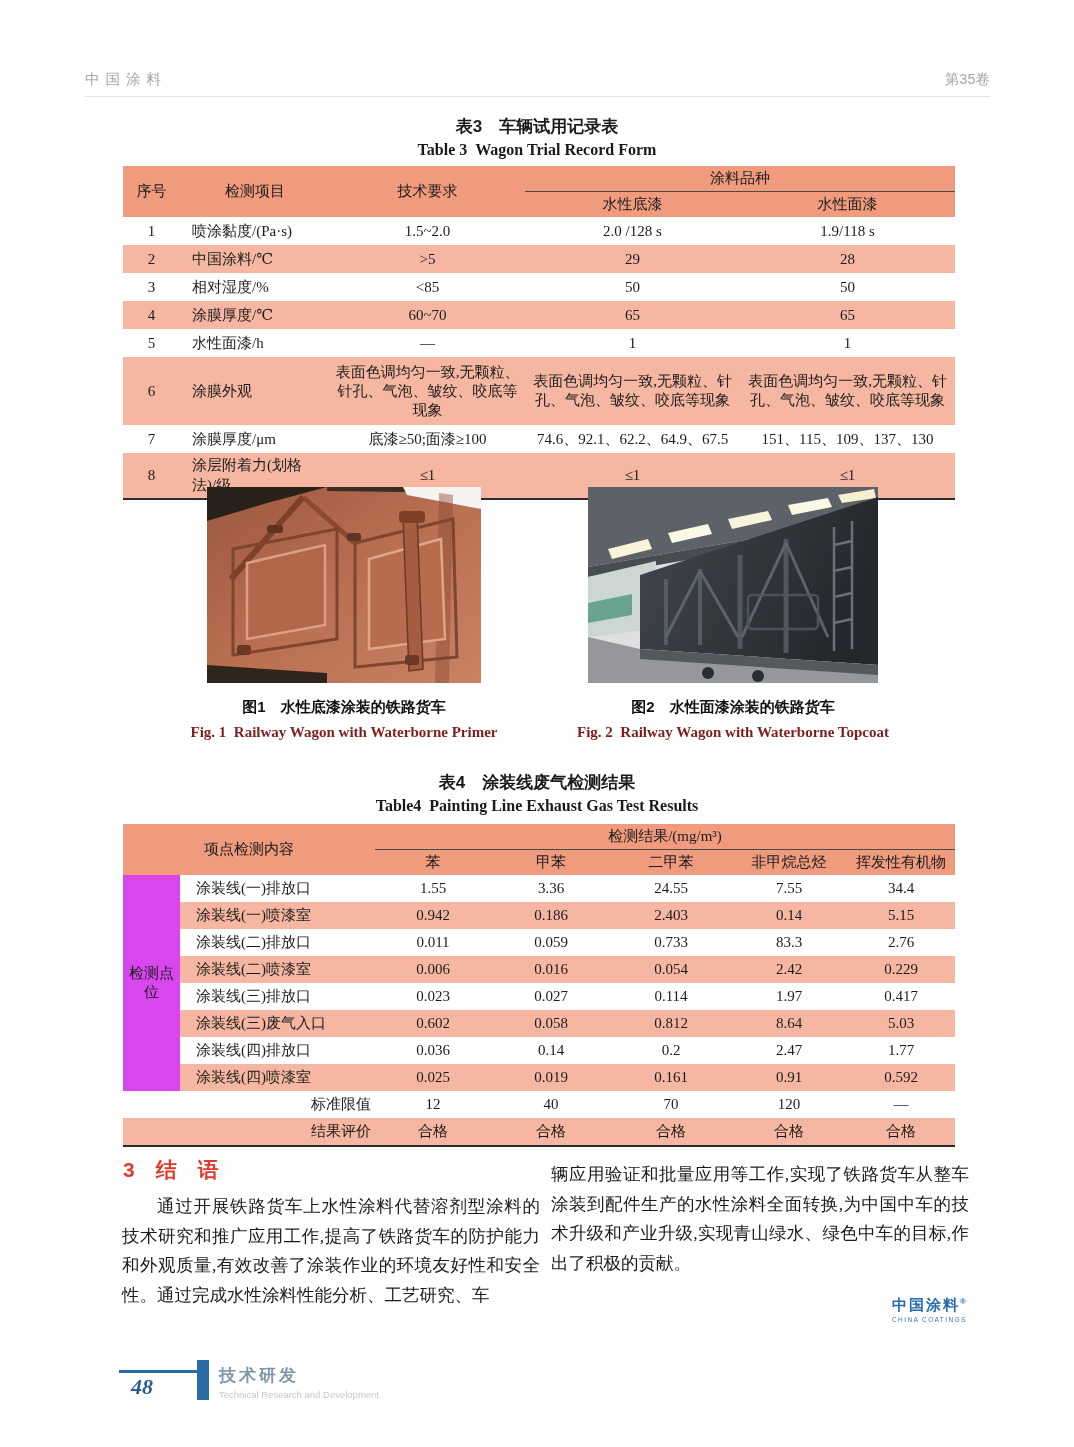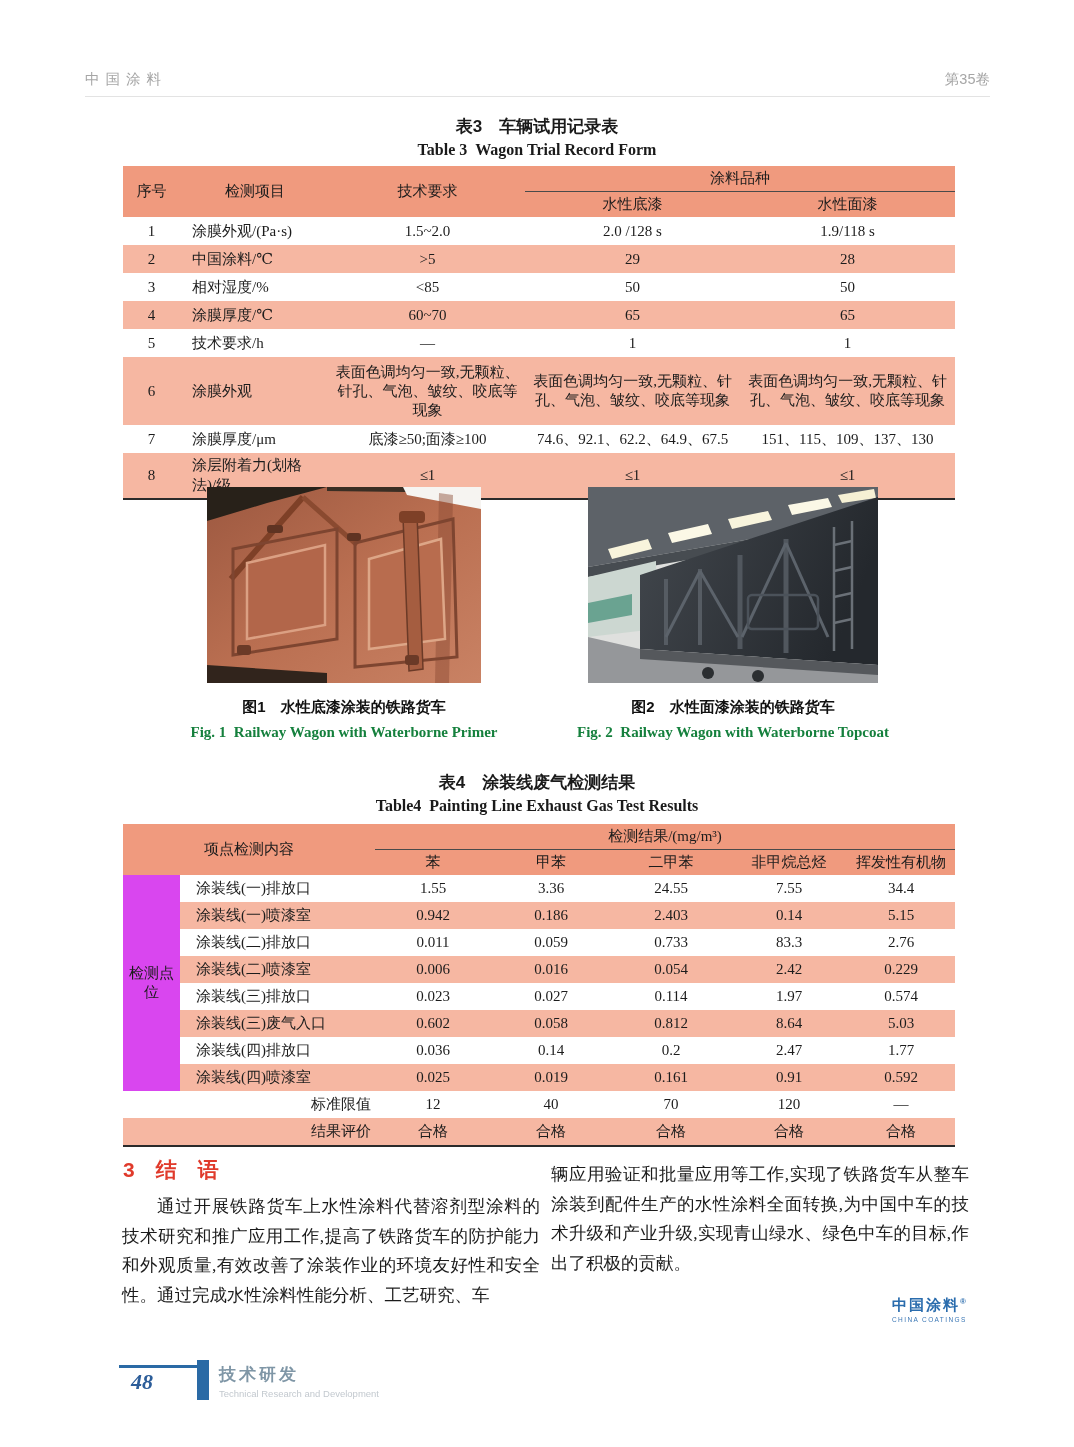--- a/index.html
+++ b/index.html
@@ -36,40 +36,40 @@
   .t3 tr.r6 td{height:62px;}
   .t3 tr.body td{height:22px;}
   .t4 td{height:21px;}
 
   
   .figbox{position:absolute;overflow:hidden;}
   .figbox svg{display:block;width:100%;height:100%;}
   .figcap-zh{position:absolute;width:380px;text-align:center;
      font-family:"Liberation Sans",sans-serif;font-weight:bold;font-size:15px;color:#111;}
   .figcap-en{position:absolute;width:420px;text-align:center;
-     font-family:"Liberation Serif",serif;font-weight:bold;font-size:15px;color:#15803d;}
+     font-family:"Liberation Serif",serif;font-weight:bold;font-size:15px;color:#7f1d1d;}
 
   
   .sec-head{position:absolute;top:1156px;left:123px;
      font-family:"Liberation Sans",sans-serif;font-weight:bold;font-size:21px;color:#e03a2b;}
   .para{position:absolute;width:418px;font-size:17.5px;line-height:29.6px;
      text-align:justify;color:#1b1b1b;}
   .para.indent{text-indent:2em;}
   .p-left{top:1192px;left:122px;}
   .p-right{top:1160px;left:551px;}
 
   
   .logo{position:absolute;top:1296px;left:892px;color:#2a6cad;
         font-family:"Liberation Sans",sans-serif;}
   .logo-zh{font-size:15px;font-weight:bold;letter-spacing:2px;}
   .logo-zh sup{font-size:8px;}
   .logo-en{font-size:6.5px;letter-spacing:1.4px;margin-top:1px;color:#3b77b5;}
 
   
-  .footer{position:absolute;top:1360px;left:119px;display:flex;align-items:center;}
+  .footer{position:absolute;top:1360px;left:119px;display:flex;align-items:flex-end;}
   .pg-box{width:78px;border-top:3px solid #2a6aa5;}
   .pg-num{font-family:"Liberation Serif",serif;font-style:italic;font-weight:bold;
           font-size:22px;color:#2c5d99;padding:1px 0 0 12px;}
   .pg-bar{width:12px;height:40px;background:#2a6aa5;}
   .ft-text{margin-left:10px;padding-top:1px;font-family:"Liberation Sans",sans-serif;}
   .ft-zh{font-size:17px;font-weight:bold;color:#7f96a6;letter-spacing:3px;}
   .ft-en{font-size:9.5px;color:#c3c9cf;margin-top:2px;}
 </style>
 </head>
 <body>
@@ -99,21 +99,21 @@
       <th rowspan="2">检测项目</th>
       <th rowspan="2">技术要求</th>
       <th colspan="2" class="grp">涂料品种</th>
     </tr>
     <tr class="hdr">
       <th>水性底漆</th>
       <th>水性面漆</th>
     </tr>
     <tr class="body">
           <td>1</td>
-          <td class="c-item">涂膜外观/(Pa·s)</td>
+          <td class="c-item">喷涂黏度/(Pa·s)</td>
           <td>1.5~2.0</td>
           <td>2.0 /128 s</td>
           <td>1.9/118 s</td>
         </tr>
     <tr class="body stripe">
           <td>2</td>
           <td class="c-item">中国涂料/℃</td>
           <td>&gt;5</td>
           <td>29</td>
           <td>28</td>
@@ -127,21 +127,21 @@
         </tr>
     <tr class="body stripe">
           <td>4</td>
           <td class="c-item">涂膜厚度/℃</td>
           <td>60~70</td>
           <td>65</td>
           <td>65</td>
         </tr>
     <tr class="body">
           <td>5</td>
-          <td class="c-item">技术要求/h</td>
+          <td class="c-item">水性面漆/h</td>
           <td>—</td>
           <td>1</td>
           <td>1</td>
         </tr>
     <tr class="r6 stripe">
           <td>6</td>
           <td class="c-item">涂膜外观</td>
           <td>表面色调均匀一致,无颗粒、针孔、气泡、皱纹、咬底等现象</td>
           <td>表面色调均匀一致,无颗粒、针孔、气泡、皱纹、咬底等现象</td>
           <td>表面色调均匀一致,无颗粒、针孔、气泡、皱纹、咬底等现象</td>
@@ -296,21 +296,21 @@
           <td>0.054</td>
           <td>2.42</td>
           <td>0.229</td>
         </tr>
     <tr>
           <td class="c-label">涂装线(三)排放口</td>
           <td>0.023</td>
           <td>0.027</td>
           <td>0.114</td>
           <td>1.97</td>
-          <td>0.574</td>
+          <td>0.417</td>
         </tr>
     <tr class="stripe">
           <td class="c-label">涂装线(三)废气入口</td>
           <td>0.602</td>
           <td>0.058</td>
           <td>0.812</td>
           <td>8.64</td>
           <td>5.03</td>
         </tr>
     <tr>

